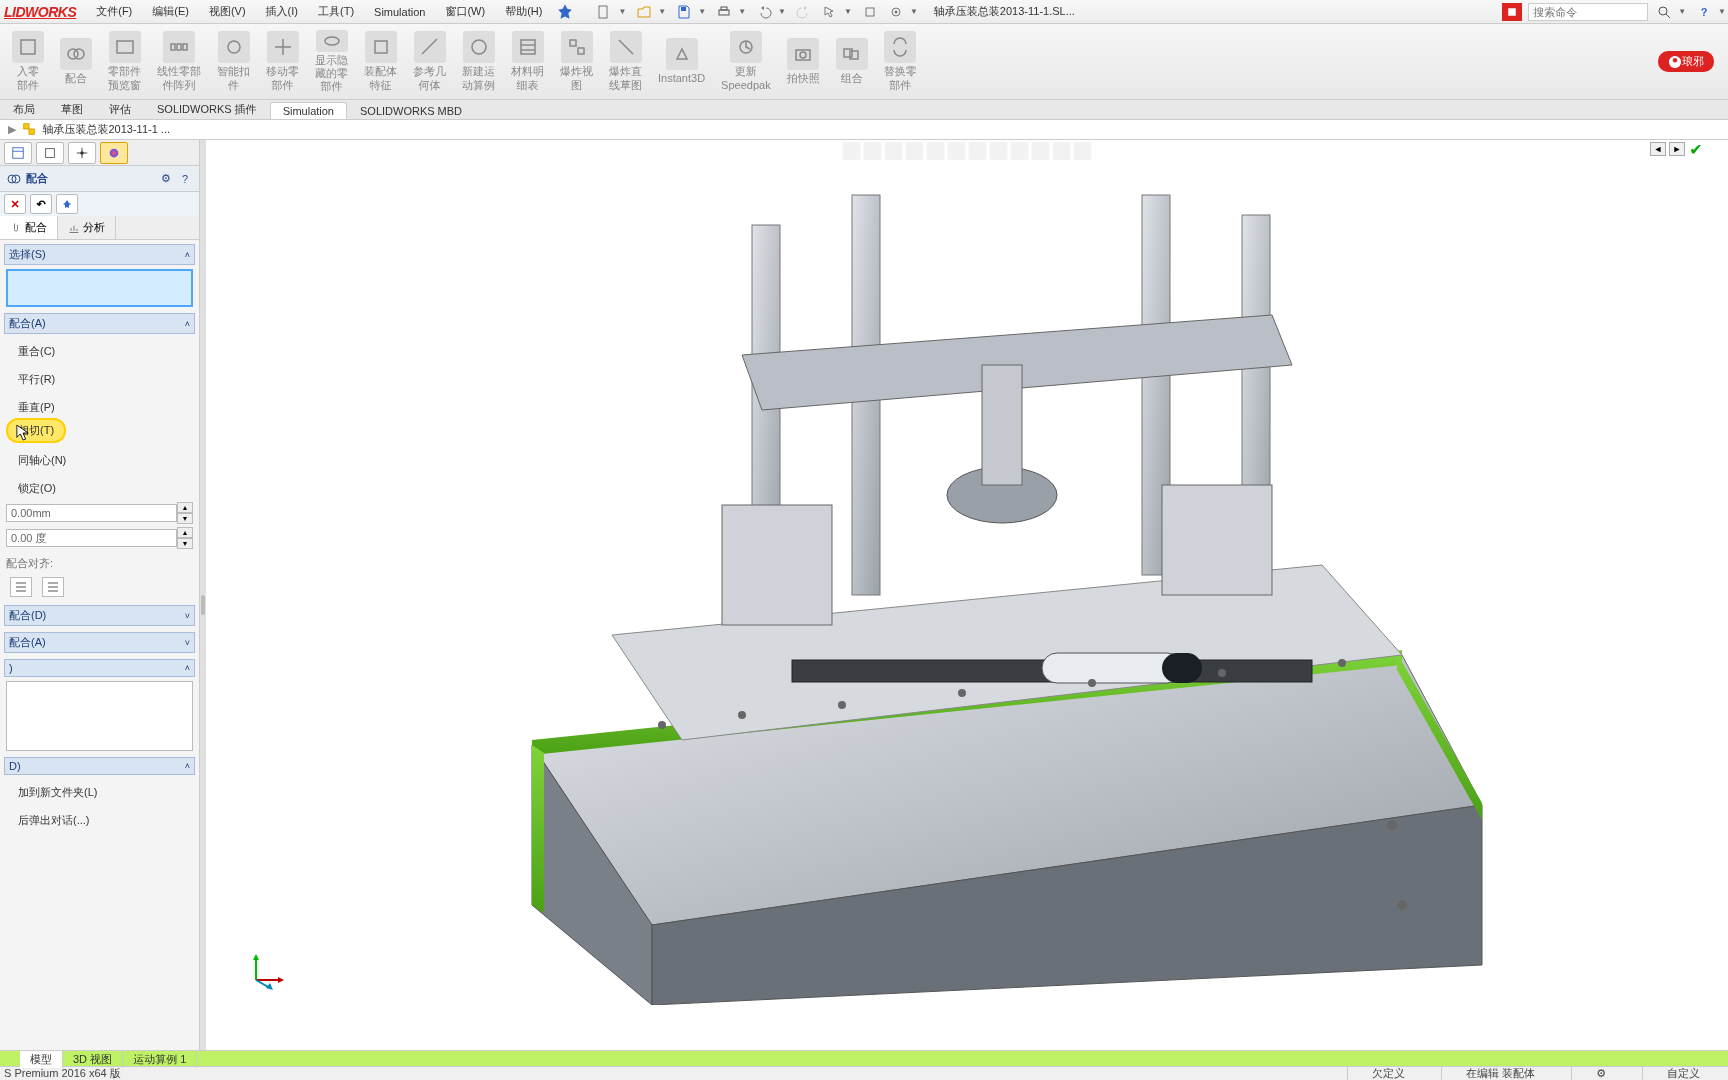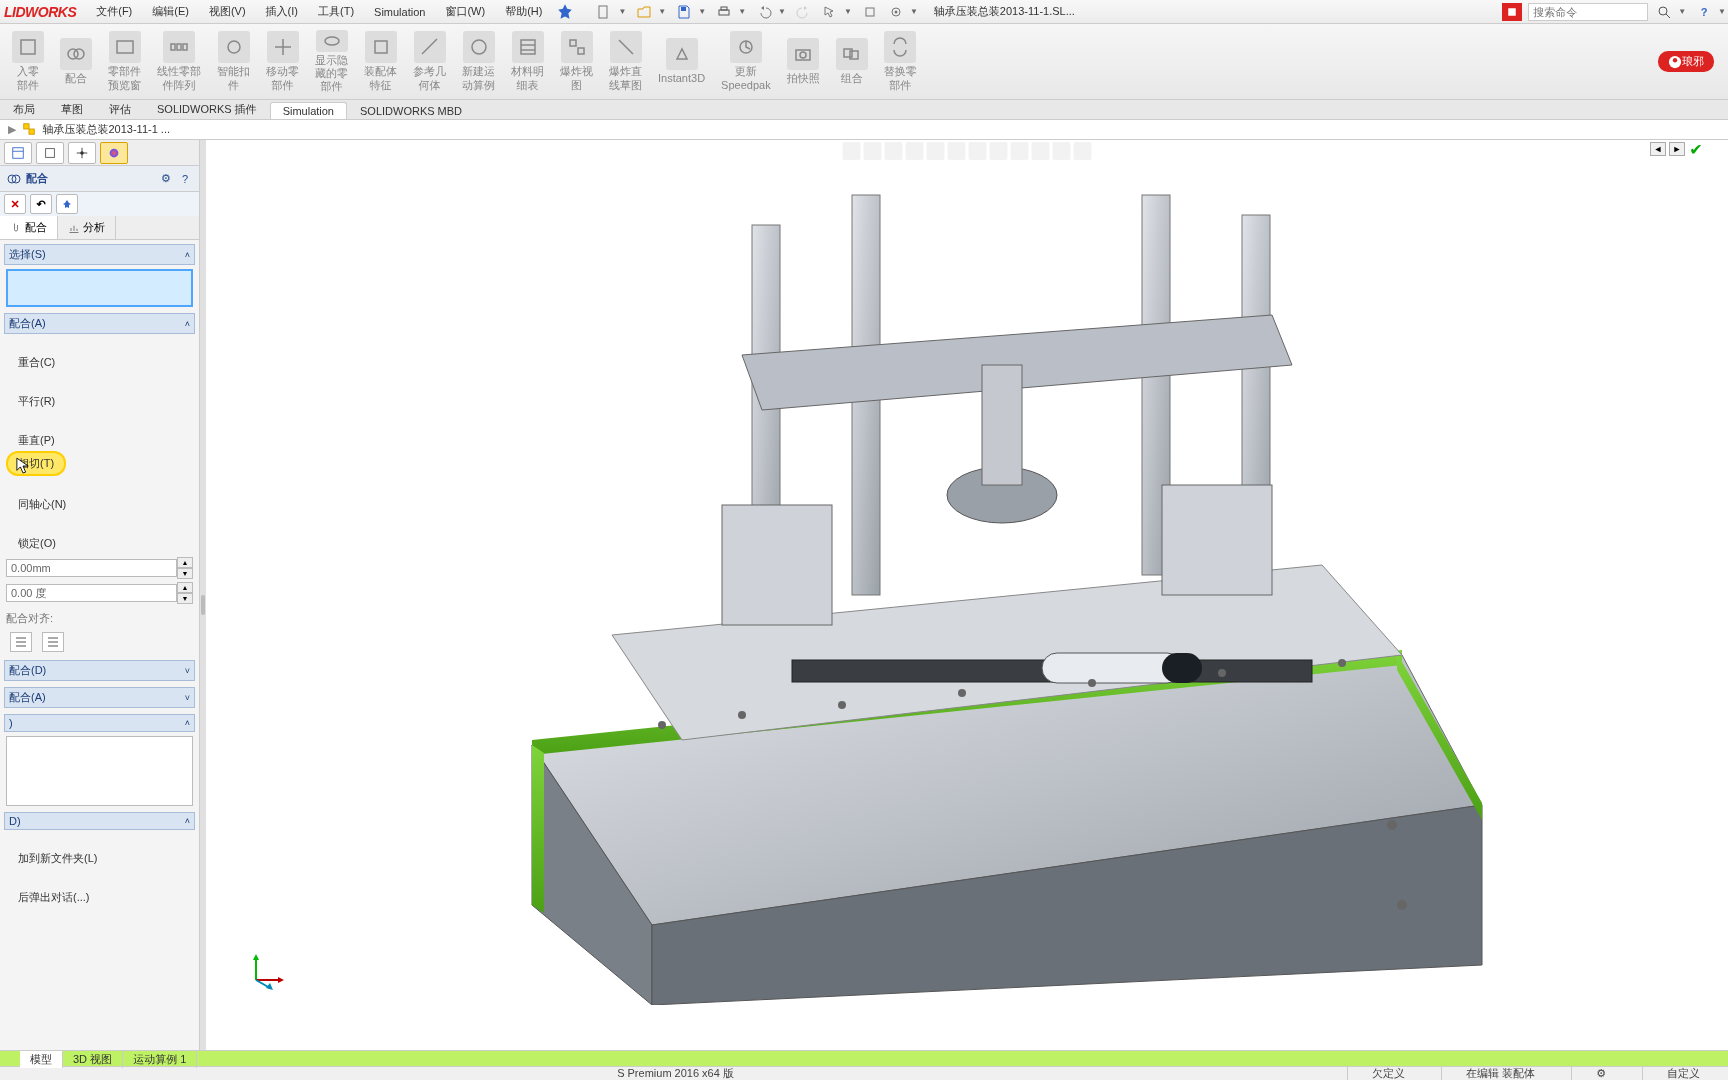--- a/index.html
+++ b/index.html
@@ -1,18 +1,18 @@
 <!DOCTYPE html>
 <html><head>
 <meta charset="utf-8">
 <style>
 *{margin:0;padding:0;box-sizing:border-box;font-family:"Microsoft YaHei",Arial,sans-serif;font-size:11px;}
 body{background:#fff;width:1728px;height:1080px;overflow:hidden;position:relative;}
 .menubar{height:24px;background:linear-gradient(#f8f8f8,#ececec);display:flex;align-items:center;border-bottom:1px solid #ccc;}
-.logo{color:#d22;font-weight:bold;font-style:italic;font-size:14px;padding:0 10px 0 4px;letter-spacing:-0.5px;}
+.logo{color:#d22;font-weight:bold;font-style:italic;font-size:14px;padding:0 10px 0 4px;letter-spacing:-0.5px;text-decoration:underline;}
 .menu-item{padding:0 10px;height:24px;display:flex;align-items:center;color:#333;cursor:pointer;}
 .menu-pin{width:18px;height:18px;margin-left:4px;display:flex;align-items:center;justify-content:center;color:#36c;}
 .menubar-right{margin-left:20px;display:flex;align-items:center;gap:6px;flex:1;}
 .tb-icon{width:20px;height:20px;display:flex;align-items:center;justify-content:center;color:#777;cursor:pointer;border-radius:2px;}
 .tb-icon svg{width:16px;height:16px;}
 .dd{font-size:8px;color:#666;margin-left:-2px;margin-right:2px;}
 .doc-name{flex:1;text-align:left;padding:0 8px;color:#333;white-space:nowrap;overflow:hidden;}
 .search-box{display:flex;align-items:center;background:#fff;border:1px solid #ccc;height:18px;width:120px;}
 .search-box input{border:none;outline:none;width:100%;padding:0 4px;font-size:11px;}
 .sbtn{width:20px;height:18px;background:#d22;display:flex;align-items:center;justify-content:center;color:#fff;}
@@ -40,21 +40,21 @@
 .pm-act{width:22px;height:20px;border:1px solid #bbb;background:#fff;display:flex;align-items:center;justify-content:center;cursor:pointer;border-radius:2px;font-weight:bold;}
 .pm-act.x{color:#c00;}
 .pm-subtabs{height:24px;display:flex;border-bottom:1px solid #ccc;background:#eee;}
 .pm-subtab{flex:0 0 auto;padding:3px 10px;display:flex;align-items:center;gap:3px;cursor:pointer;border-right:1px solid #ccc;}
 .pm-subtab.active{background:#fff;}
 .pm-body{flex:1;overflow-y:auto;padding:4px 4px;}
 .section{margin-bottom:6px;}
 .sec-head{background:#d9e4f2;border:1px solid #a8bcd9;padding:2px 4px;display:flex;justify-content:space-between;align-items:center;cursor:pointer;color:#1a3b74;}
 .sec-head .chev{font-size:9px;}
 .selbox{border:2px solid #4ea6ff;background:#d4ecff;height:38px;margin:4px 2px;}
-.mate-opt{padding:21px 2px 3px 14px;color:#333;cursor:pointer;position:relative;}
+.mate-opt{padding:10px 2px 3px 14px;color:#333;cursor:pointer;position:relative;}
 .mate-opt.hl{background:#ffe867;box-shadow:0 0 0 2px #ffcf00;border-radius:10px;display:inline-block;padding:3px 10px;}
 .cursor-ov{position:absolute;left:12px;top:6px;width:14px;height:18px;pointer-events:none;}
 .spin{display:flex;align-items:center;margin:3px 2px;}
 .spin input{flex:1;border:1px solid #bbb;padding:2px 4px;background:#fff;color:#666;}
 .spin .sbtns{display:flex;flex-direction:column;}
 .spin .sbtns button{width:16px;height:11px;font-size:7px;line-height:7px;border:1px solid #bbb;background:#eee;cursor:pointer;}
 .align-lbl{color:#777;padding:4px 2px;}
 .align-btns{display:flex;gap:10px;padding:2px 6px;}
 .align-btn{width:22px;height:20px;border:1px solid #bbb;background:#fff;display:flex;align-items:center;justify-content:center;}
 .notesbox{border:1px solid #bbb;background:#fff;height:70px;margin:4px 2px;}
@@ -62,21 +62,21 @@
 .vp-img{position:absolute;inset:0;display:flex;align-items:center;justify-content:center;}
 .triad{position:absolute;left:40px;bottom:60px;width:40px;height:40px;}
 .vp-top-ctl{position:absolute;top:2px;right:24px;display:flex;gap:3px;}
 .vp-top-ctl span{width:16px;height:14px;border:1px solid #aaa;background:#f0f0f0;display:flex;align-items:center;justify-content:center;font-size:9px;cursor:pointer;}
 .hud{position:absolute;top:2px;left:50%;transform:translateX(-50%);display:flex;gap:3px;opacity:0.25;}
 .hud span{width:18px;height:18px;background:#ccc;border-radius:2px;}
 .bottom-tabs{height:16px;background:#bef264;border-top:1px solid #ccc;display:flex;align-items:flex-start;}
 .btab{padding:1px 10px;border-right:1px solid #ccc;color:#333;cursor:pointer;font-size:11px;}
 .btab.active{background:#fff;}
 .statusbar{height:14px;background:#f0f0f0;border-top:1px solid #ccc;display:flex;align-items:center;font-size:10px;color:#444;padding:0 4px;}
-.status-l{flex:1;text-align:center;}
+.status-l{flex:1;}
 .status-r{display:flex;gap:12px;align-items:center;}
 .status-cell{border-left:1px solid #ccc;padding:0 24px;}
 .splitter{width:6px;background:#e0e0e0;cursor:ew-resize;position:relative;}
 .splitter::after{content:"";position:absolute;top:50%;left:1px;width:4px;height:20px;background:#bbb;border-radius:2px;}
 </style>
 </head>
 <body>
 
 <div class="menubar">
   <span class="logo">LIDWORKS</span>

